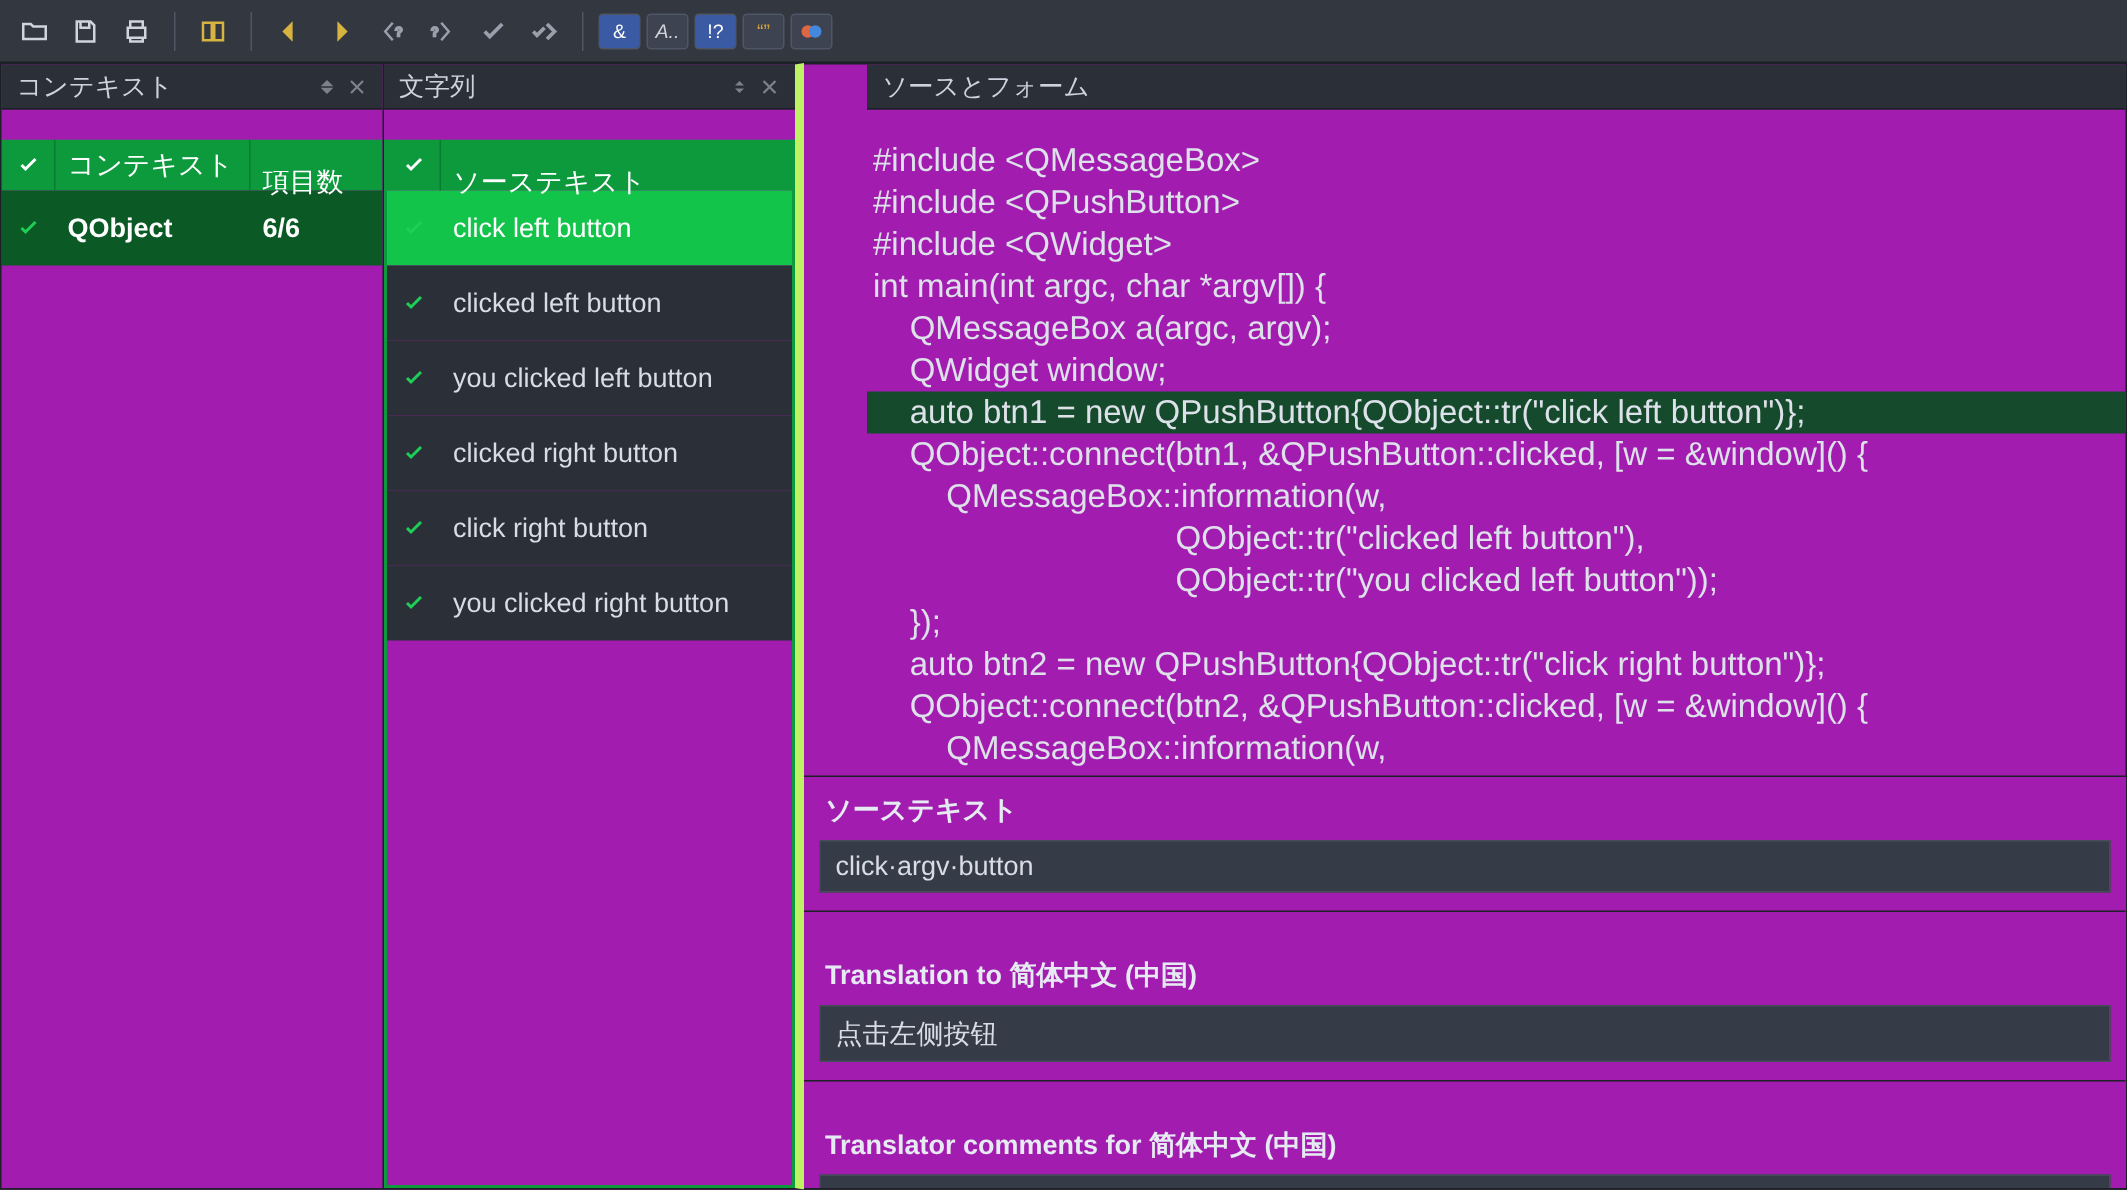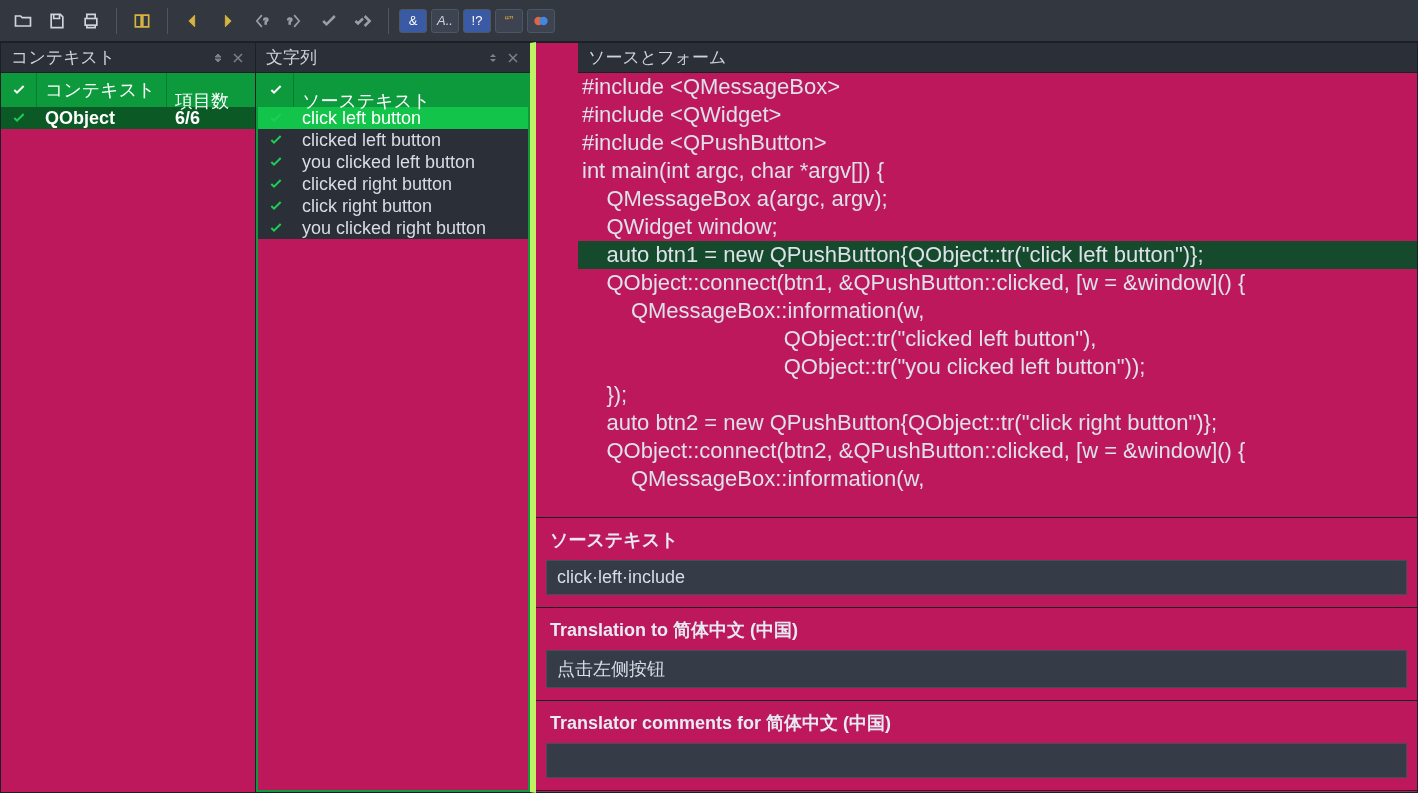--- a/index.html
+++ b/index.html
@@ -38,24 +38,25 @@
 
 .workspace {
   display: grid;
   grid-template-columns: 256px 280px 1fr;
   grid-template-rows: 476px 1fr;
   width: 100%;
   height: calc(100% - 42px);
 }
 .panel {
   border: 1px solid #1c1f26;
-  background: #be185d;
+  background: #a21caf;
   display: flex;
   flex-direction: column;
   min-height: 0;
+  gap: 20px;
 }
 .panel.context { grid-row: 1 / span 2; grid-column: 1; }
 .panel.strings { grid-row: 1 / span 2; grid-column: 2; border-left: none; border-right: 6px solid #bef264; }
 .panel.code    { grid-row: 1; grid-column: 3; border-left: none; padding-left: 42px; }
 .panel.trans   { grid-row: 2; grid-column: 3; border-left: none; border-top: none; overflow-y: auto; }
 
 .panel.strings .p-body { border: 2px solid #0c9a3d; border-top: none; }
 
 
 .p-header {
@@ -83,21 +84,21 @@
   display: flex; align-items: center;
   padding: 0 8px;
   border-right: 1px solid #087c31;
 }
 .thead .cell:last-child { border-right: none; margin-top: 21px; }
 .thead .cell.chk { width: 36px; justify-content: center; }
 
 
 .row {
   display: flex;
-  height: 22px;
+  height: 50px;
   align-items: center;
   font-size: 18px;
   color: #d8dce5;
   background: #2b2f37;
 }
 .row .cell { padding: 0 8px; display: flex; align-items: center; }
 .row .cell.chk { width: 36px; justify-content: center; }
 .row.selected-dark { background: #0b5a25; color: #fff; font-weight: 600; }
 .row.selected-light { background: #12c44a; color: #fff; }
 
@@ -343,43 +344,43 @@
     </div>
   </div>
 
   <div class="panel code">
     <div class="p-header">
       <div class="title">ソースとフォーム</div>
     </div>
     <div class="p-body">
       <div class="code-inner" id="code-lines">
           <div class="cline">#include &lt;QMessageBox&gt;</div>
+          <div class="cline">#include &lt;QPushButton&gt;</div>
           <div class="cline">#include &lt;QWidget&gt;</div>
-          <div class="cline">#include &lt;QPushButton&gt;</div>
           <div class="cline"></div>
           <div class="cline">int main(int argc, char *argv[]) {</div>
           <div class="cline">    QMessageBox a(argc, argv);</div>
           <div class="cline">    QWidget window;</div>
           <div class="cline hl">    auto btn1 = new QPushButton{QObject::tr("click left button")};</div>
           <div class="cline">    QObject::connect(btn1, &amp;QPushButton::clicked, [w = &amp;window]() {</div>
           <div class="cline">        QMessageBox::information(w,</div>
           <div class="cline">                                 QObject::tr("clicked left button"),</div>
           <div class="cline">                                 QObject::tr("you clicked left button"));</div>
           <div class="cline">    });</div>
           <div class="cline">    auto btn2 = new QPushButton{QObject::tr("click right button")};</div>
           <div class="cline">    QObject::connect(btn2, &amp;QPushButton::clicked, [w = &amp;window]() {</div>
           <div class="cline">        QMessageBox::information(w,</div>
         </div>
     </div>
   </div>
 
   <div class="panel trans">
     <div class="section">
       <div class="sect-label">ソーステキスト</div>
-      <div class="sect-input">click·left·include</div>
+      <div class="sect-input">click·argv·button</div>
     </div>
     <div class="section">
       <div class="sect-label">Translation to 简体中文 (中国)</div>
       <div class="sect-input" contenteditable="true" style="">点击左侧按钮</div>
     </div>
     <div class="section">
       <div class="sect-label">Translator comments for 简体中文 (中国)</div>
       <div class="sect-input" contenteditable="true" style=""></div>
     </div>
   </div>

